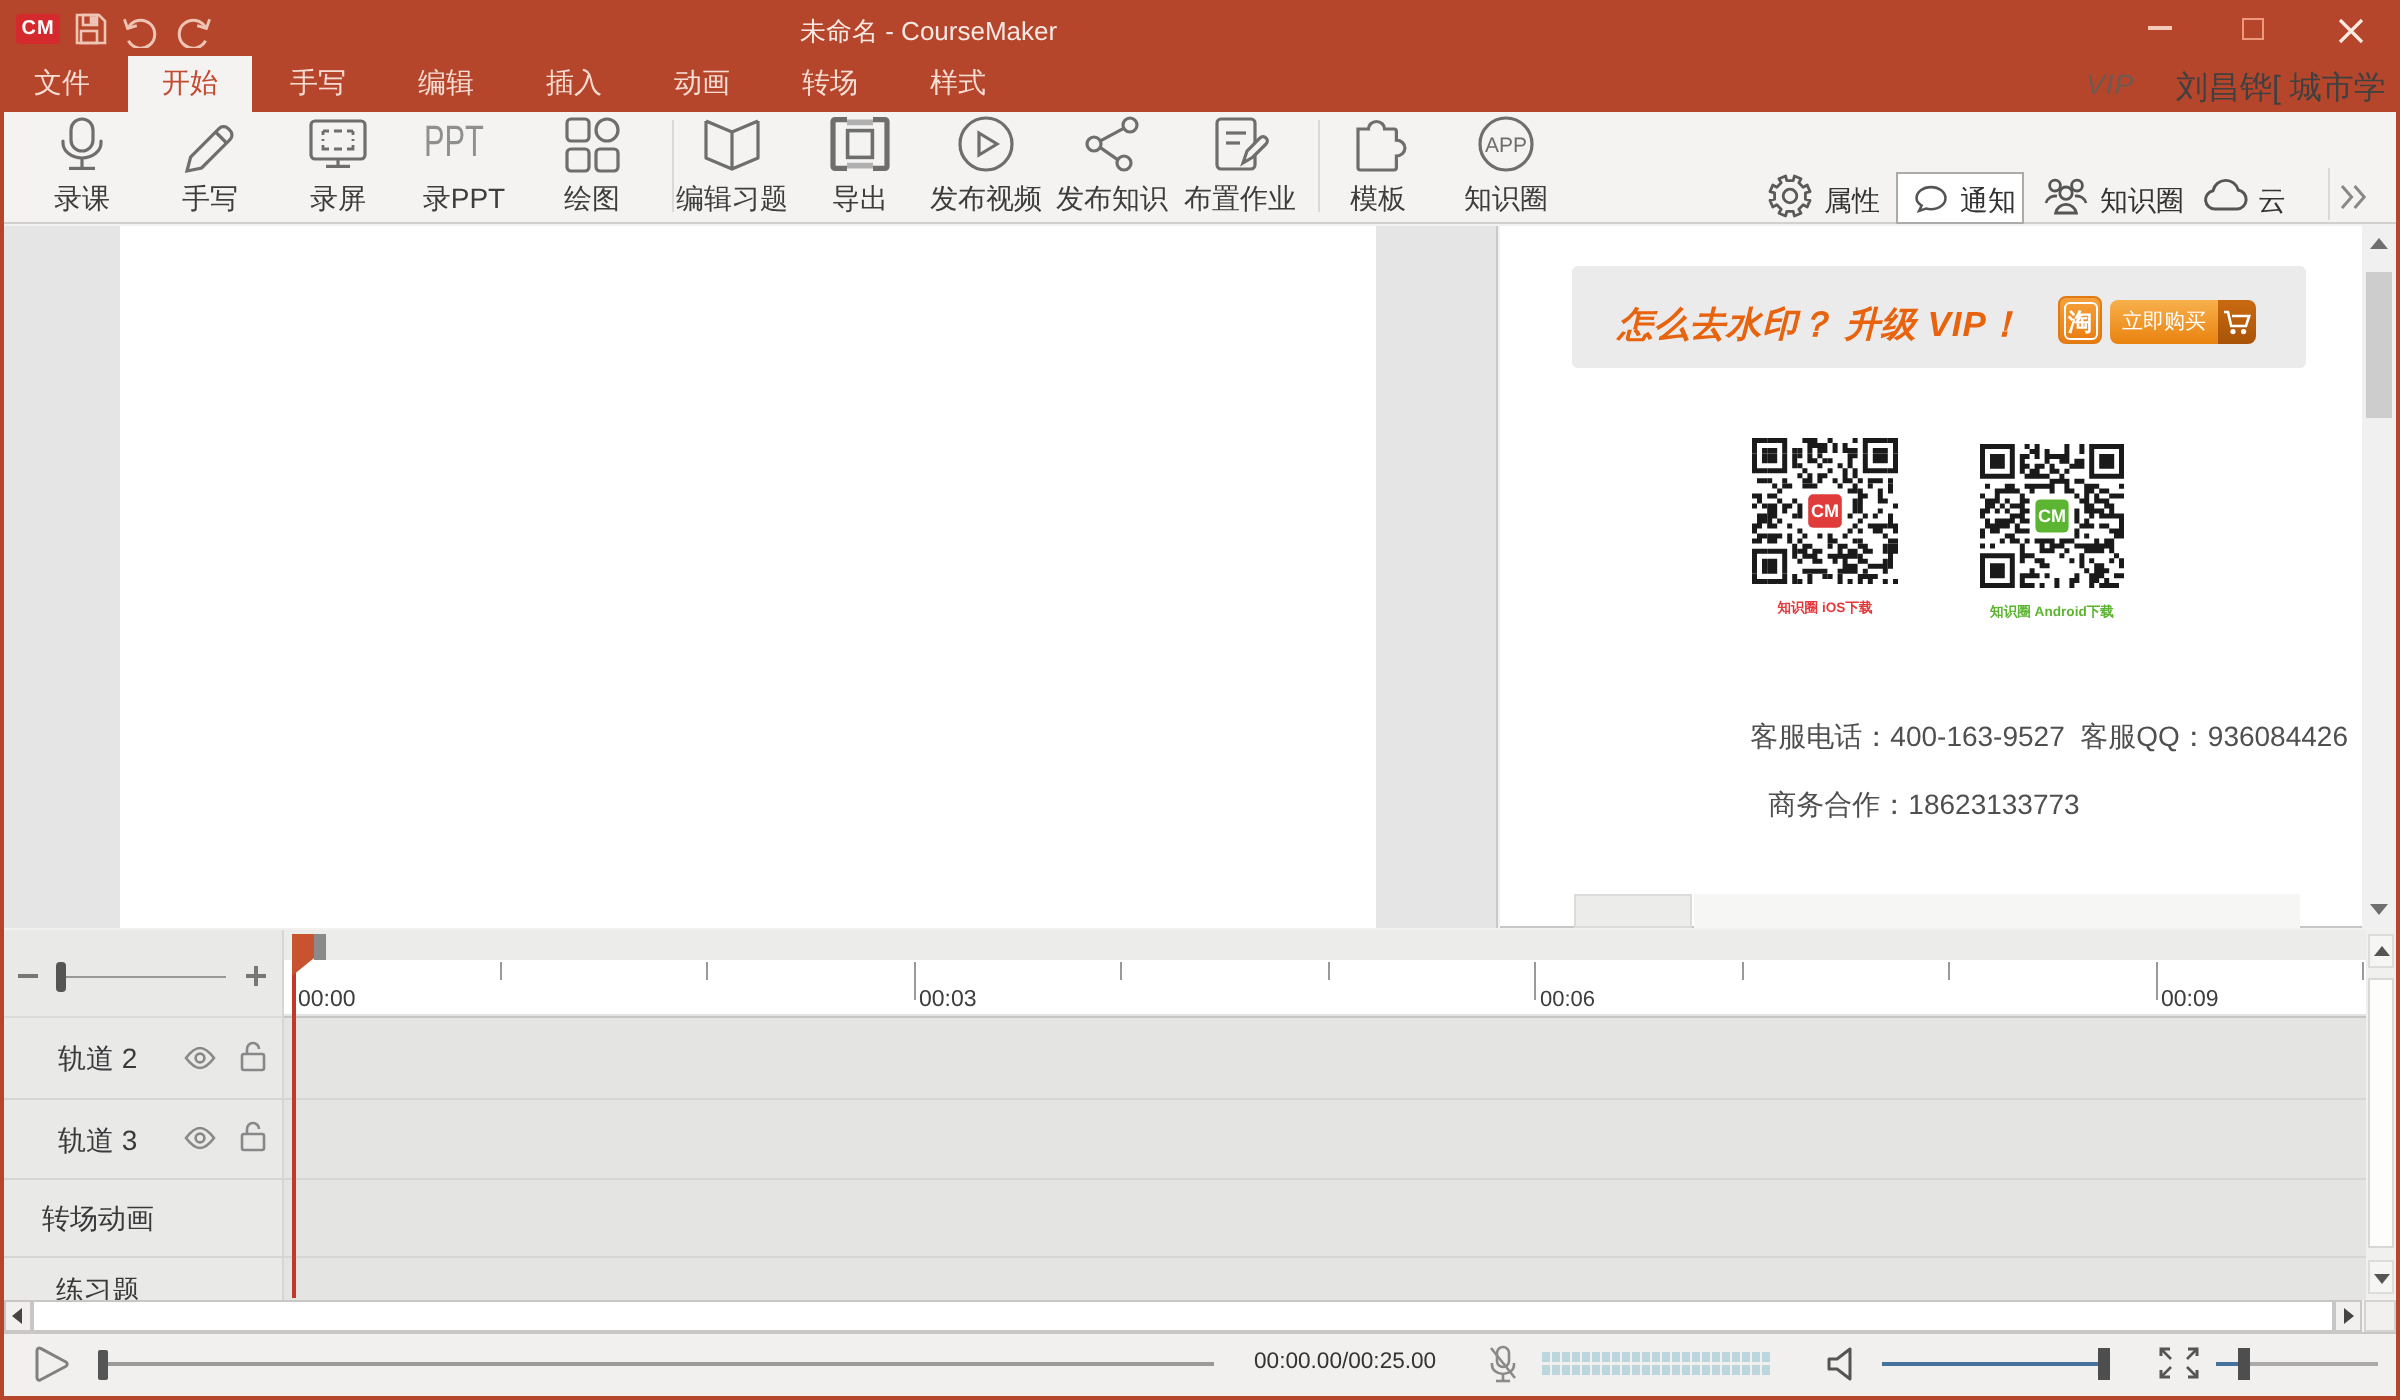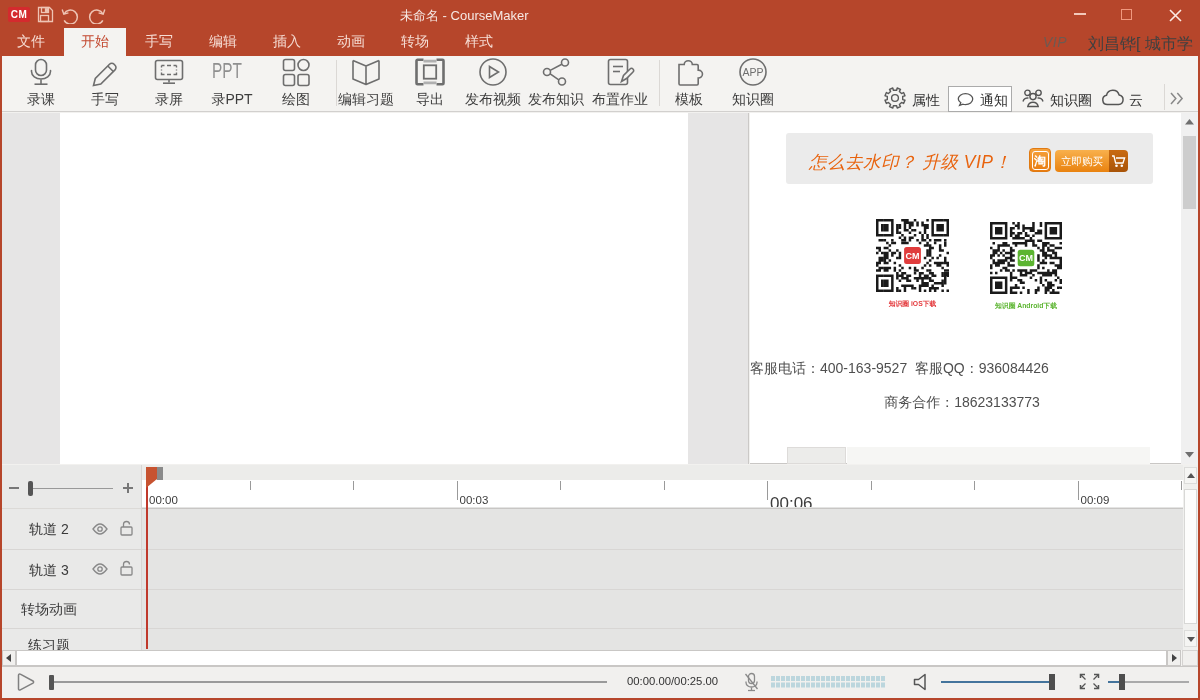--- a/index.html
+++ b/index.html
@@ -138,21 +138,21 @@
 <svg class="abs" style="left:1169px;top:92px" width="15" height="13" viewBox="0 0 15 13" fill="none" stroke="#888" stroke-width="1.5">
     <path d="M2 1l4.8 5.5L2 12M8.3 1l4.8 5.5-4.8 5.5"></path>
   </svg>
 
 <div class="abs" style="left:2px;top:113px;width:746px;height:351px;background:#e6e5e5"></div>
 <div class="abs" style="left:60px;top:113px;width:628px;height:351px;background:#fff"></div>
 <div class="abs" style="left:748px;top:113px;width:1px;height:351px;background:#cbc9c7"></div>
 
 <div class="abs" style="left:750px;top:113px;width:448px;height:351px;background:#fff;border-bottom:1px solid #c9c7c5"></div>
 <div class="abs" style="left:786px;top:133px;width:367px;height:51px;background:#ebebeb;border-radius:3px"></div>
-<div class="abs" style="left:809px;top:150px;font-size:17.5px;font-weight:normal;font-style:italic;color:#e8630e;letter-spacing:0.5px">怎么去水印？ 升级 VIP！</div>
+<div class="abs" style="left:809px;top:150px;font-size:17.5px;font-weight:bold;font-style:italic;color:#e8630e;letter-spacing:0.5px">怎么去水印？ 升级 VIP！</div>
 <div class="abs" style="left:1029px;top:148px;width:22px;height:24px;background:linear-gradient(#f5a23c,#e97c10);border-radius:4px;border:1px solid #e07a12"></div>
 <div class="abs" style="left:1031.5px;top:150.5px;width:17px;height:19px;border:1.2px solid #fff;border-radius:3px;color:#fff;font-size:12px;font-weight:bold;text-align:center;line-height:18px">淘</div>
 <div class="abs" style="left:1055px;top:150px;width:54px;height:22px;background:linear-gradient(#f8b04c,#e9820f);border-radius:4px 0 0 4px;color:#fff;font-size:10.5px;text-align:center;line-height:22px">立即购买</div>
 <div class="abs" style="left:1109px;top:150px;width:19px;height:22px;background:linear-gradient(#c96a10,#a85408);border-radius:0 4px 4px 0"></div>
 <svg class="abs" style="left:1111px;top:155px" width="15" height="13" viewBox="0 0 15 13" fill="#fff">
     <path d="M1 1h2l1.6 7h7.4l1.6-5H5" fill="none" stroke="#fff" stroke-width="1.3"></path>
     <circle cx="5.5" cy="10.8" r="1.3"></circle>
     <circle cx="10.8" cy="10.8" r="1.3"></circle>
   </svg>
 <svg style="position:absolute;left:876px;top:219px" width="73" height="73" viewBox="0 0 73 73">
@@ -164,21 +164,21 @@
   </svg>
 <svg style="position:absolute;left:990px;top:222px" width="72" height="72" viewBox="0 0 72 72">
     <rect width="72" height="72" fill="#fff"></rect>
     <path d="M0.0 0.0h2.5v2.5h-2.5zM2.5 0.0h2.5v2.5h-2.5zM5.0 0.0h2.5v2.5h-2.5zM7.4 0.0h2.5v2.5h-2.5zM9.9 0.0h2.5v2.5h-2.5zM12.4 0.0h2.5v2.5h-2.5zM14.9 0.0h2.5v2.5h-2.5zM22.3 0.0h2.5v2.5h-2.5zM27.3 0.0h2.5v2.5h-2.5zM42.2 0.0h2.5v2.5h-2.5zM49.7 0.0h2.5v2.5h-2.5zM54.6 0.0h2.5v2.5h-2.5zM57.1 0.0h2.5v2.5h-2.5zM59.6 0.0h2.5v2.5h-2.5zM62.1 0.0h2.5v2.5h-2.5zM64.6 0.0h2.5v2.5h-2.5zM67.0 0.0h2.5v2.5h-2.5zM69.5 0.0h2.5v2.5h-2.5zM0.0 2.5h2.5v2.5h-2.5zM14.9 2.5h2.5v2.5h-2.5zM24.8 2.5h2.5v2.5h-2.5zM27.3 2.5h2.5v2.5h-2.5zM32.3 2.5h2.5v2.5h-2.5zM42.2 2.5h2.5v2.5h-2.5zM49.7 2.5h2.5v2.5h-2.5zM54.6 2.5h2.5v2.5h-2.5zM69.5 2.5h2.5v2.5h-2.5zM0.0 5.0h2.5v2.5h-2.5zM5.0 5.0h2.5v2.5h-2.5zM7.4 5.0h2.5v2.5h-2.5zM9.9 5.0h2.5v2.5h-2.5zM14.9 5.0h2.5v2.5h-2.5zM19.9 5.0h2.5v2.5h-2.5zM22.3 5.0h2.5v2.5h-2.5zM27.3 5.0h2.5v2.5h-2.5zM32.3 5.0h2.5v2.5h-2.5zM34.8 5.0h2.5v2.5h-2.5zM37.2 5.0h2.5v2.5h-2.5zM39.7 5.0h2.5v2.5h-2.5zM42.2 5.0h2.5v2.5h-2.5zM54.6 5.0h2.5v2.5h-2.5zM59.6 5.0h2.5v2.5h-2.5zM62.1 5.0h2.5v2.5h-2.5zM64.6 5.0h2.5v2.5h-2.5zM69.5 5.0h2.5v2.5h-2.5zM0.0 7.4h2.5v2.5h-2.5zM5.0 7.4h2.5v2.5h-2.5zM7.4 7.4h2.5v2.5h-2.5zM9.9 7.4h2.5v2.5h-2.5zM14.9 7.4h2.5v2.5h-2.5zM19.9 7.4h2.5v2.5h-2.5zM32.3 7.4h2.5v2.5h-2.5zM39.7 7.4h2.5v2.5h-2.5zM42.2 7.4h2.5v2.5h-2.5zM47.2 7.4h2.5v2.5h-2.5zM49.7 7.4h2.5v2.5h-2.5zM54.6 7.4h2.5v2.5h-2.5zM59.6 7.4h2.5v2.5h-2.5zM62.1 7.4h2.5v2.5h-2.5zM64.6 7.4h2.5v2.5h-2.5zM69.5 7.4h2.5v2.5h-2.5zM0.0 9.9h2.5v2.5h-2.5zM5.0 9.9h2.5v2.5h-2.5zM7.4 9.9h2.5v2.5h-2.5zM9.9 9.9h2.5v2.5h-2.5zM14.9 9.9h2.5v2.5h-2.5zM19.9 9.9h2.5v2.5h-2.5zM22.3 9.9h2.5v2.5h-2.5zM27.3 9.9h2.5v2.5h-2.5zM29.8 9.9h2.5v2.5h-2.5zM34.8 9.9h2.5v2.5h-2.5zM44.7 9.9h2.5v2.5h-2.5zM47.2 9.9h2.5v2.5h-2.5zM49.7 9.9h2.5v2.5h-2.5zM54.6 9.9h2.5v2.5h-2.5zM59.6 9.9h2.5v2.5h-2.5zM62.1 9.9h2.5v2.5h-2.5zM64.6 9.9h2.5v2.5h-2.5zM69.5 9.9h2.5v2.5h-2.5zM0.0 12.4h2.5v2.5h-2.5zM14.9 12.4h2.5v2.5h-2.5zM19.9 12.4h2.5v2.5h-2.5zM24.8 12.4h2.5v2.5h-2.5zM27.3 12.4h2.5v2.5h-2.5zM34.8 12.4h2.5v2.5h-2.5zM37.2 12.4h2.5v2.5h-2.5zM42.2 12.4h2.5v2.5h-2.5zM54.6 12.4h2.5v2.5h-2.5zM69.5 12.4h2.5v2.5h-2.5zM0.0 14.9h2.5v2.5h-2.5zM2.5 14.9h2.5v2.5h-2.5zM5.0 14.9h2.5v2.5h-2.5zM7.4 14.9h2.5v2.5h-2.5zM9.9 14.9h2.5v2.5h-2.5zM12.4 14.9h2.5v2.5h-2.5zM14.9 14.9h2.5v2.5h-2.5zM22.3 14.9h2.5v2.5h-2.5zM24.8 14.9h2.5v2.5h-2.5zM27.3 14.9h2.5v2.5h-2.5zM29.8 14.9h2.5v2.5h-2.5zM32.3 14.9h2.5v2.5h-2.5zM39.7 14.9h2.5v2.5h-2.5zM54.6 14.9h2.5v2.5h-2.5zM57.1 14.9h2.5v2.5h-2.5zM59.6 14.9h2.5v2.5h-2.5zM62.1 14.9h2.5v2.5h-2.5zM64.6 14.9h2.5v2.5h-2.5zM67.0 14.9h2.5v2.5h-2.5zM69.5 14.9h2.5v2.5h-2.5zM34.8 17.4h2.5v2.5h-2.5zM37.2 17.4h2.5v2.5h-2.5zM39.7 17.4h2.5v2.5h-2.5zM42.2 17.4h2.5v2.5h-2.5zM47.2 17.4h2.5v2.5h-2.5zM49.7 17.4h2.5v2.5h-2.5zM2.5 19.9h2.5v2.5h-2.5zM12.4 19.9h2.5v2.5h-2.5zM14.9 19.9h2.5v2.5h-2.5zM22.3 19.9h2.5v2.5h-2.5zM24.8 19.9h2.5v2.5h-2.5zM27.3 19.9h2.5v2.5h-2.5zM29.8 19.9h2.5v2.5h-2.5zM32.3 19.9h2.5v2.5h-2.5zM34.8 19.9h2.5v2.5h-2.5zM42.2 19.9h2.5v2.5h-2.5zM52.1 19.9h2.5v2.5h-2.5zM54.6 19.9h2.5v2.5h-2.5zM57.1 19.9h2.5v2.5h-2.5zM69.5 19.9h2.5v2.5h-2.5zM7.4 22.3h2.5v2.5h-2.5zM9.9 22.3h2.5v2.5h-2.5zM12.4 22.3h2.5v2.5h-2.5zM14.9 22.3h2.5v2.5h-2.5zM17.4 22.3h2.5v2.5h-2.5zM24.8 22.3h2.5v2.5h-2.5zM34.8 22.3h2.5v2.5h-2.5zM42.2 22.3h2.5v2.5h-2.5zM44.7 22.3h2.5v2.5h-2.5zM52.1 22.3h2.5v2.5h-2.5zM54.6 22.3h2.5v2.5h-2.5zM59.6 22.3h2.5v2.5h-2.5zM62.1 22.3h2.5v2.5h-2.5zM0.0 24.8h2.5v2.5h-2.5zM7.4 24.8h2.5v2.5h-2.5zM19.9 24.8h2.5v2.5h-2.5zM47.2 24.8h2.5v2.5h-2.5zM52.1 24.8h2.5v2.5h-2.5zM57.1 24.8h2.5v2.5h-2.5zM64.6 24.8h2.5v2.5h-2.5zM67.0 24.8h2.5v2.5h-2.5zM69.5 24.8h2.5v2.5h-2.5zM2.5 27.3h2.5v2.5h-2.5zM5.0 27.3h2.5v2.5h-2.5zM7.4 27.3h2.5v2.5h-2.5zM12.4 27.3h2.5v2.5h-2.5zM19.9 27.3h2.5v2.5h-2.5zM22.3 27.3h2.5v2.5h-2.5zM49.7 27.3h2.5v2.5h-2.5zM52.1 27.3h2.5v2.5h-2.5zM57.1 27.3h2.5v2.5h-2.5zM59.6 27.3h2.5v2.5h-2.5zM62.1 27.3h2.5v2.5h-2.5zM2.5 29.8h2.5v2.5h-2.5zM5.0 29.8h2.5v2.5h-2.5zM9.9 29.8h2.5v2.5h-2.5zM14.9 29.8h2.5v2.5h-2.5zM17.4 29.8h2.5v2.5h-2.5zM19.9 29.8h2.5v2.5h-2.5zM52.1 29.8h2.5v2.5h-2.5zM54.6 29.8h2.5v2.5h-2.5zM62.1 29.8h2.5v2.5h-2.5zM64.6 29.8h2.5v2.5h-2.5zM0.0 32.3h2.5v2.5h-2.5zM2.5 32.3h2.5v2.5h-2.5zM7.4 32.3h2.5v2.5h-2.5zM12.4 32.3h2.5v2.5h-2.5zM19.9 32.3h2.5v2.5h-2.5zM22.3 32.3h2.5v2.5h-2.5zM47.2 32.3h2.5v2.5h-2.5zM52.1 32.3h2.5v2.5h-2.5zM54.6 32.3h2.5v2.5h-2.5zM57.1 32.3h2.5v2.5h-2.5zM59.6 32.3h2.5v2.5h-2.5zM64.6 32.3h2.5v2.5h-2.5zM0.0 34.8h2.5v2.5h-2.5zM14.9 34.8h2.5v2.5h-2.5zM17.4 34.8h2.5v2.5h-2.5zM19.9 34.8h2.5v2.5h-2.5zM47.2 34.8h2.5v2.5h-2.5zM54.6 34.8h2.5v2.5h-2.5zM59.6 34.8h2.5v2.5h-2.5zM62.1 34.8h2.5v2.5h-2.5zM64.6 34.8h2.5v2.5h-2.5zM67.0 34.8h2.5v2.5h-2.5zM69.5 34.8h2.5v2.5h-2.5zM2.5 37.2h2.5v2.5h-2.5zM7.4 37.2h2.5v2.5h-2.5zM9.9 37.2h2.5v2.5h-2.5zM12.4 37.2h2.5v2.5h-2.5zM14.9 37.2h2.5v2.5h-2.5zM19.9 37.2h2.5v2.5h-2.5zM22.3 37.2h2.5v2.5h-2.5zM47.2 37.2h2.5v2.5h-2.5zM52.1 37.2h2.5v2.5h-2.5zM69.5 37.2h2.5v2.5h-2.5zM2.5 39.7h2.5v2.5h-2.5zM5.0 39.7h2.5v2.5h-2.5zM7.4 39.7h2.5v2.5h-2.5zM9.9 39.7h2.5v2.5h-2.5zM12.4 39.7h2.5v2.5h-2.5zM17.4 39.7h2.5v2.5h-2.5zM49.7 39.7h2.5v2.5h-2.5zM52.1 39.7h2.5v2.5h-2.5zM54.6 39.7h2.5v2.5h-2.5zM59.6 39.7h2.5v2.5h-2.5zM62.1 39.7h2.5v2.5h-2.5zM69.5 39.7h2.5v2.5h-2.5zM0.0 42.2h2.5v2.5h-2.5zM5.0 42.2h2.5v2.5h-2.5zM7.4 42.2h2.5v2.5h-2.5zM17.4 42.2h2.5v2.5h-2.5zM19.9 42.2h2.5v2.5h-2.5zM22.3 42.2h2.5v2.5h-2.5zM47.2 42.2h2.5v2.5h-2.5zM64.6 42.2h2.5v2.5h-2.5zM67.0 42.2h2.5v2.5h-2.5zM69.5 42.2h2.5v2.5h-2.5zM0.0 44.7h2.5v2.5h-2.5zM12.4 44.7h2.5v2.5h-2.5zM14.9 44.7h2.5v2.5h-2.5zM47.2 44.7h2.5v2.5h-2.5zM52.1 44.7h2.5v2.5h-2.5zM67.0 44.7h2.5v2.5h-2.5zM69.5 44.7h2.5v2.5h-2.5zM9.9 47.2h2.5v2.5h-2.5zM14.9 47.2h2.5v2.5h-2.5zM17.4 47.2h2.5v2.5h-2.5zM22.3 47.2h2.5v2.5h-2.5zM27.3 47.2h2.5v2.5h-2.5zM29.8 47.2h2.5v2.5h-2.5zM32.3 47.2h2.5v2.5h-2.5zM34.8 47.2h2.5v2.5h-2.5zM39.7 47.2h2.5v2.5h-2.5zM42.2 47.2h2.5v2.5h-2.5zM44.7 47.2h2.5v2.5h-2.5zM57.1 47.2h2.5v2.5h-2.5zM62.1 47.2h2.5v2.5h-2.5zM64.6 47.2h2.5v2.5h-2.5zM0.0 49.7h2.5v2.5h-2.5zM5.0 49.7h2.5v2.5h-2.5zM19.9 49.7h2.5v2.5h-2.5zM29.8 49.7h2.5v2.5h-2.5zM34.8 49.7h2.5v2.5h-2.5zM37.2 49.7h2.5v2.5h-2.5zM39.7 49.7h2.5v2.5h-2.5zM47.2 49.7h2.5v2.5h-2.5zM49.7 49.7h2.5v2.5h-2.5zM52.1 49.7h2.5v2.5h-2.5zM54.6 49.7h2.5v2.5h-2.5zM57.1 49.7h2.5v2.5h-2.5zM59.6 49.7h2.5v2.5h-2.5zM62.1 49.7h2.5v2.5h-2.5zM64.6 49.7h2.5v2.5h-2.5zM19.9 52.1h2.5v2.5h-2.5zM29.8 52.1h2.5v2.5h-2.5zM32.3 52.1h2.5v2.5h-2.5zM34.8 52.1h2.5v2.5h-2.5zM42.2 52.1h2.5v2.5h-2.5zM52.1 52.1h2.5v2.5h-2.5zM54.6 52.1h2.5v2.5h-2.5zM57.1 52.1h2.5v2.5h-2.5zM59.6 52.1h2.5v2.5h-2.5zM64.6 52.1h2.5v2.5h-2.5zM0.0 54.6h2.5v2.5h-2.5zM2.5 54.6h2.5v2.5h-2.5zM5.0 54.6h2.5v2.5h-2.5zM7.4 54.6h2.5v2.5h-2.5zM9.9 54.6h2.5v2.5h-2.5zM12.4 54.6h2.5v2.5h-2.5zM14.9 54.6h2.5v2.5h-2.5zM19.9 54.6h2.5v2.5h-2.5zM22.3 54.6h2.5v2.5h-2.5zM24.8 54.6h2.5v2.5h-2.5zM39.7 54.6h2.5v2.5h-2.5zM49.7 54.6h2.5v2.5h-2.5zM67.0 54.6h2.5v2.5h-2.5zM0.0 57.1h2.5v2.5h-2.5zM14.9 57.1h2.5v2.5h-2.5zM19.9 57.1h2.5v2.5h-2.5zM27.3 57.1h2.5v2.5h-2.5zM29.8 57.1h2.5v2.5h-2.5zM44.7 57.1h2.5v2.5h-2.5zM49.7 57.1h2.5v2.5h-2.5zM54.6 57.1h2.5v2.5h-2.5zM64.6 57.1h2.5v2.5h-2.5zM69.5 57.1h2.5v2.5h-2.5zM0.0 59.6h2.5v2.5h-2.5zM5.0 59.6h2.5v2.5h-2.5zM7.4 59.6h2.5v2.5h-2.5zM9.9 59.6h2.5v2.5h-2.5zM14.9 59.6h2.5v2.5h-2.5zM29.8 59.6h2.5v2.5h-2.5zM32.3 59.6h2.5v2.5h-2.5zM49.7 59.6h2.5v2.5h-2.5zM57.1 59.6h2.5v2.5h-2.5zM59.6 59.6h2.5v2.5h-2.5zM69.5 59.6h2.5v2.5h-2.5zM0.0 62.1h2.5v2.5h-2.5zM5.0 62.1h2.5v2.5h-2.5zM7.4 62.1h2.5v2.5h-2.5zM9.9 62.1h2.5v2.5h-2.5zM14.9 62.1h2.5v2.5h-2.5zM24.8 62.1h2.5v2.5h-2.5zM52.1 62.1h2.5v2.5h-2.5zM57.1 62.1h2.5v2.5h-2.5zM59.6 62.1h2.5v2.5h-2.5zM62.1 62.1h2.5v2.5h-2.5zM0.0 64.6h2.5v2.5h-2.5zM5.0 64.6h2.5v2.5h-2.5zM7.4 64.6h2.5v2.5h-2.5zM9.9 64.6h2.5v2.5h-2.5zM14.9 64.6h2.5v2.5h-2.5zM19.9 64.6h2.5v2.5h-2.5zM22.3 64.6h2.5v2.5h-2.5zM24.8 64.6h2.5v2.5h-2.5zM27.3 64.6h2.5v2.5h-2.5zM32.3 64.6h2.5v2.5h-2.5zM47.2 64.6h2.5v2.5h-2.5zM54.6 64.6h2.5v2.5h-2.5zM57.1 64.6h2.5v2.5h-2.5zM59.6 64.6h2.5v2.5h-2.5zM67.0 64.6h2.5v2.5h-2.5zM69.5 64.6h2.5v2.5h-2.5zM0.0 67.0h2.5v2.5h-2.5zM14.9 67.0h2.5v2.5h-2.5zM19.9 67.0h2.5v2.5h-2.5zM37.2 67.0h2.5v2.5h-2.5zM44.7 67.0h2.5v2.5h-2.5zM47.2 67.0h2.5v2.5h-2.5zM54.6 67.0h2.5v2.5h-2.5zM57.1 67.0h2.5v2.5h-2.5zM62.1 67.0h2.5v2.5h-2.5zM0.0 69.5h2.5v2.5h-2.5zM2.5 69.5h2.5v2.5h-2.5zM5.0 69.5h2.5v2.5h-2.5zM7.4 69.5h2.5v2.5h-2.5zM9.9 69.5h2.5v2.5h-2.5zM12.4 69.5h2.5v2.5h-2.5zM14.9 69.5h2.5v2.5h-2.5zM19.9 69.5h2.5v2.5h-2.5zM22.3 69.5h2.5v2.5h-2.5zM24.8 69.5h2.5v2.5h-2.5zM29.8 69.5h2.5v2.5h-2.5zM37.2 69.5h2.5v2.5h-2.5zM44.7 69.5h2.5v2.5h-2.5zM54.6 69.5h2.5v2.5h-2.5zM59.6 69.5h2.5v2.5h-2.5zM62.1 69.5h2.5v2.5h-2.5zM64.6 69.5h2.5v2.5h-2.5zM67.0 69.5h2.5v2.5h-2.5z" fill="#1a1a1a"></path>
     <rect x="26.2" y="26.2" width="19.6" height="19.6" rx="3.5" fill="#fff"></rect>
     <rect x="27.7" y="27.7" width="16.6" height="16.6" rx="2.5" fill="#5cb531"></rect>
     <text x="36.0" y="39.2" font-family="Liberation Sans" font-size="9" font-weight="bold" fill="#fff" text-anchor="middle">CM</text>
   </svg>
 <div class="abs" style="left:876px;top:299px;width:73px;text-align:center;font-size:6.8px;font-weight:bold;color:#e4393c">知识圈 iOS下载</div>
 <div class="abs" style="left:978px;top:301px;width:96px;text-align:center;font-size:6.8px;font-weight:bold;color:#5cb531">知识圈 Android下载</div>
-<div class="abs" style="left:750px;top:360px;width:424px;text-align:left;font-size:14px;color:#4f4f4f">客服电话：400-163-9527&nbsp;&nbsp;客服QQ：936084426</div>
+<div class="abs" style="left:750px;top:360px;width:424px;text-align:right;font-size:14px;color:#4f4f4f">客服电话：400-163-9527&nbsp;&nbsp;客服QQ：936084426</div>
 <div class="abs" style="left:750px;top:394px;width:424px;text-align:center;font-size:14px;color:#4f4f4f">商务合作：18623133773</div>
 <div class="abs" style="left:787px;top:447px;width:59px;height:17px;background:#ececea;border:1px solid #dddbd9"></div>
 <div class="abs" style="left:847px;top:447px;width:303px;height:17px;background:#f6f6f4"></div>
 
 <div class="abs" style="left:1181px;top:113px;width:17px;height:351px;background:#f0f0f0"></div>
 <div class="abs" style="left:1181px;top:113px;width:17px;height:17px;background:#f0f0f0"></div>
 <svg class="abs" style="left:1185px;top:119px" width="9" height="6">
     <path d="M0 5.5L4.5 0L9 5.5z" fill="#6f6f6f"></path>
   </svg>
 <div class="abs" style="left:1183px;top:136px;width:13px;height:73px;background:#cdcdcd"></div>
@@ -193,21 +193,21 @@
 </div>
 <div class="abs" style="left:142px;top:464px;width:1041px;height:43px">
     <div style="position:absolute;left:4.0px;top:17px;width:1px;height:19px;background:#9a9a9a"></div>
     <div style="position:absolute;left:107.5px;top:17px;width:1px;height:9px;background:#9a9a9a"></div>
     <div style="position:absolute;left:211.0px;top:17px;width:1px;height:9px;background:#9a9a9a"></div>
     <div style="position:absolute;left:314.5px;top:17px;width:1px;height:19px;background:#9a9a9a"></div>
     <div style="position:absolute;left:317.5px;top:29.5px;font-size:11.5px;color:#3c3c3c">00:03</div>
     <div style="position:absolute;left:418.0px;top:17px;width:1px;height:9px;background:#9a9a9a"></div>
     <div style="position:absolute;left:521.5px;top:17px;width:1px;height:9px;background:#9a9a9a"></div>
     <div style="position:absolute;left:625.0px;top:17px;width:1px;height:19px;background:#9a9a9a"></div>
-    <div style="position:absolute;left:628.0px;top:29.5px;font-size:17px;color:#3c3c3c">00:06</div>
+    <div style="position:absolute;left:628.0px;top:29.5px;font-size:11px;color:#3c3c3c">00:06</div>
     <div style="position:absolute;left:728.5px;top:17px;width:1px;height:9px;background:#9a9a9a"></div>
     <div style="position:absolute;left:832.0px;top:17px;width:1px;height:9px;background:#9a9a9a"></div>
     <div style="position:absolute;left:935.5px;top:17px;width:1px;height:19px;background:#9a9a9a"></div>
     <div style="position:absolute;left:938.5px;top:29.5px;font-size:11.5px;color:#3c3c3c">00:09</div>
     <div style="position:absolute;left:1039.0px;top:17px;width:1px;height:9px;background:#9a9a9a"></div>
     <div style="position:absolute;left:7px;top:29.5px;font-size:11.5px;color:#3c3c3c">00:00</div>
   </div>
 
 <div class="abs" style="left:142px;top:507px;width:1041px;height:143px;background:#e4e4e3"></div>
 <div class="abs" style="left:142px;top:507.5px;width:1041px;height:1px;background:#c8c6c4"></div>

